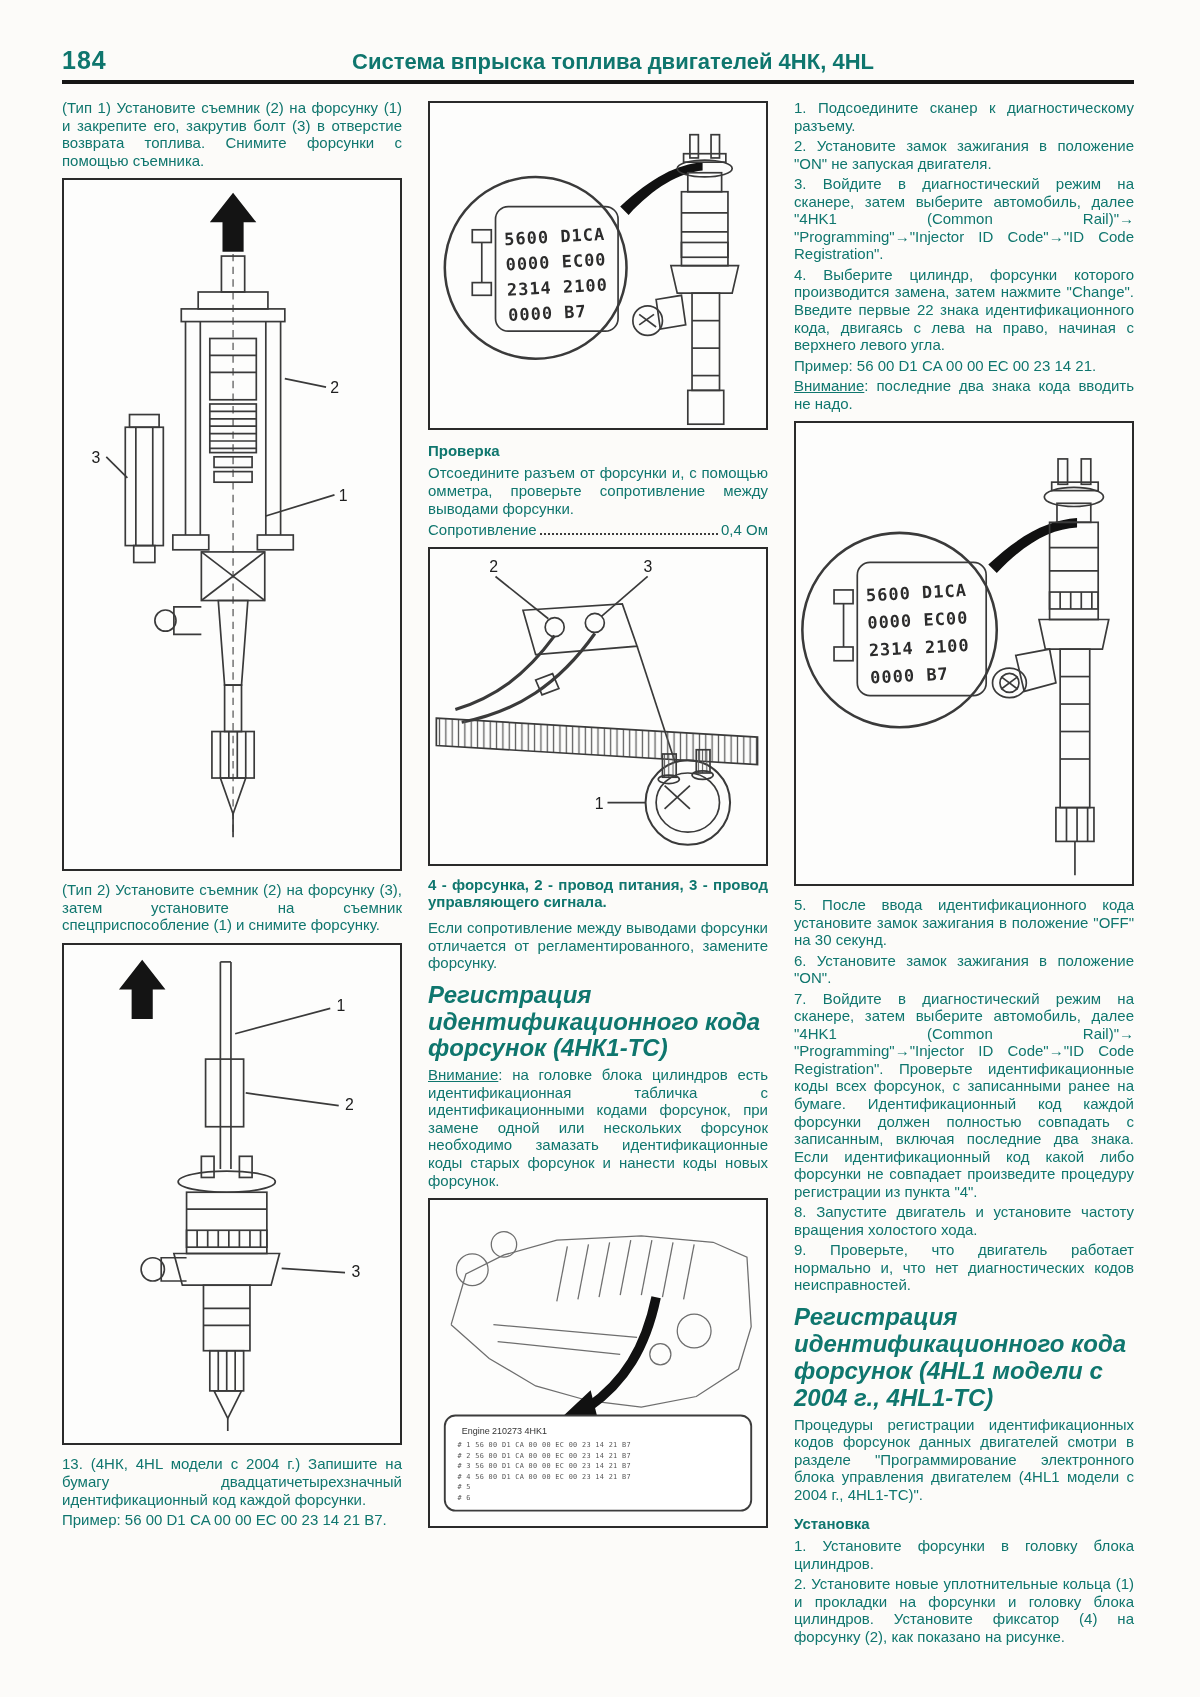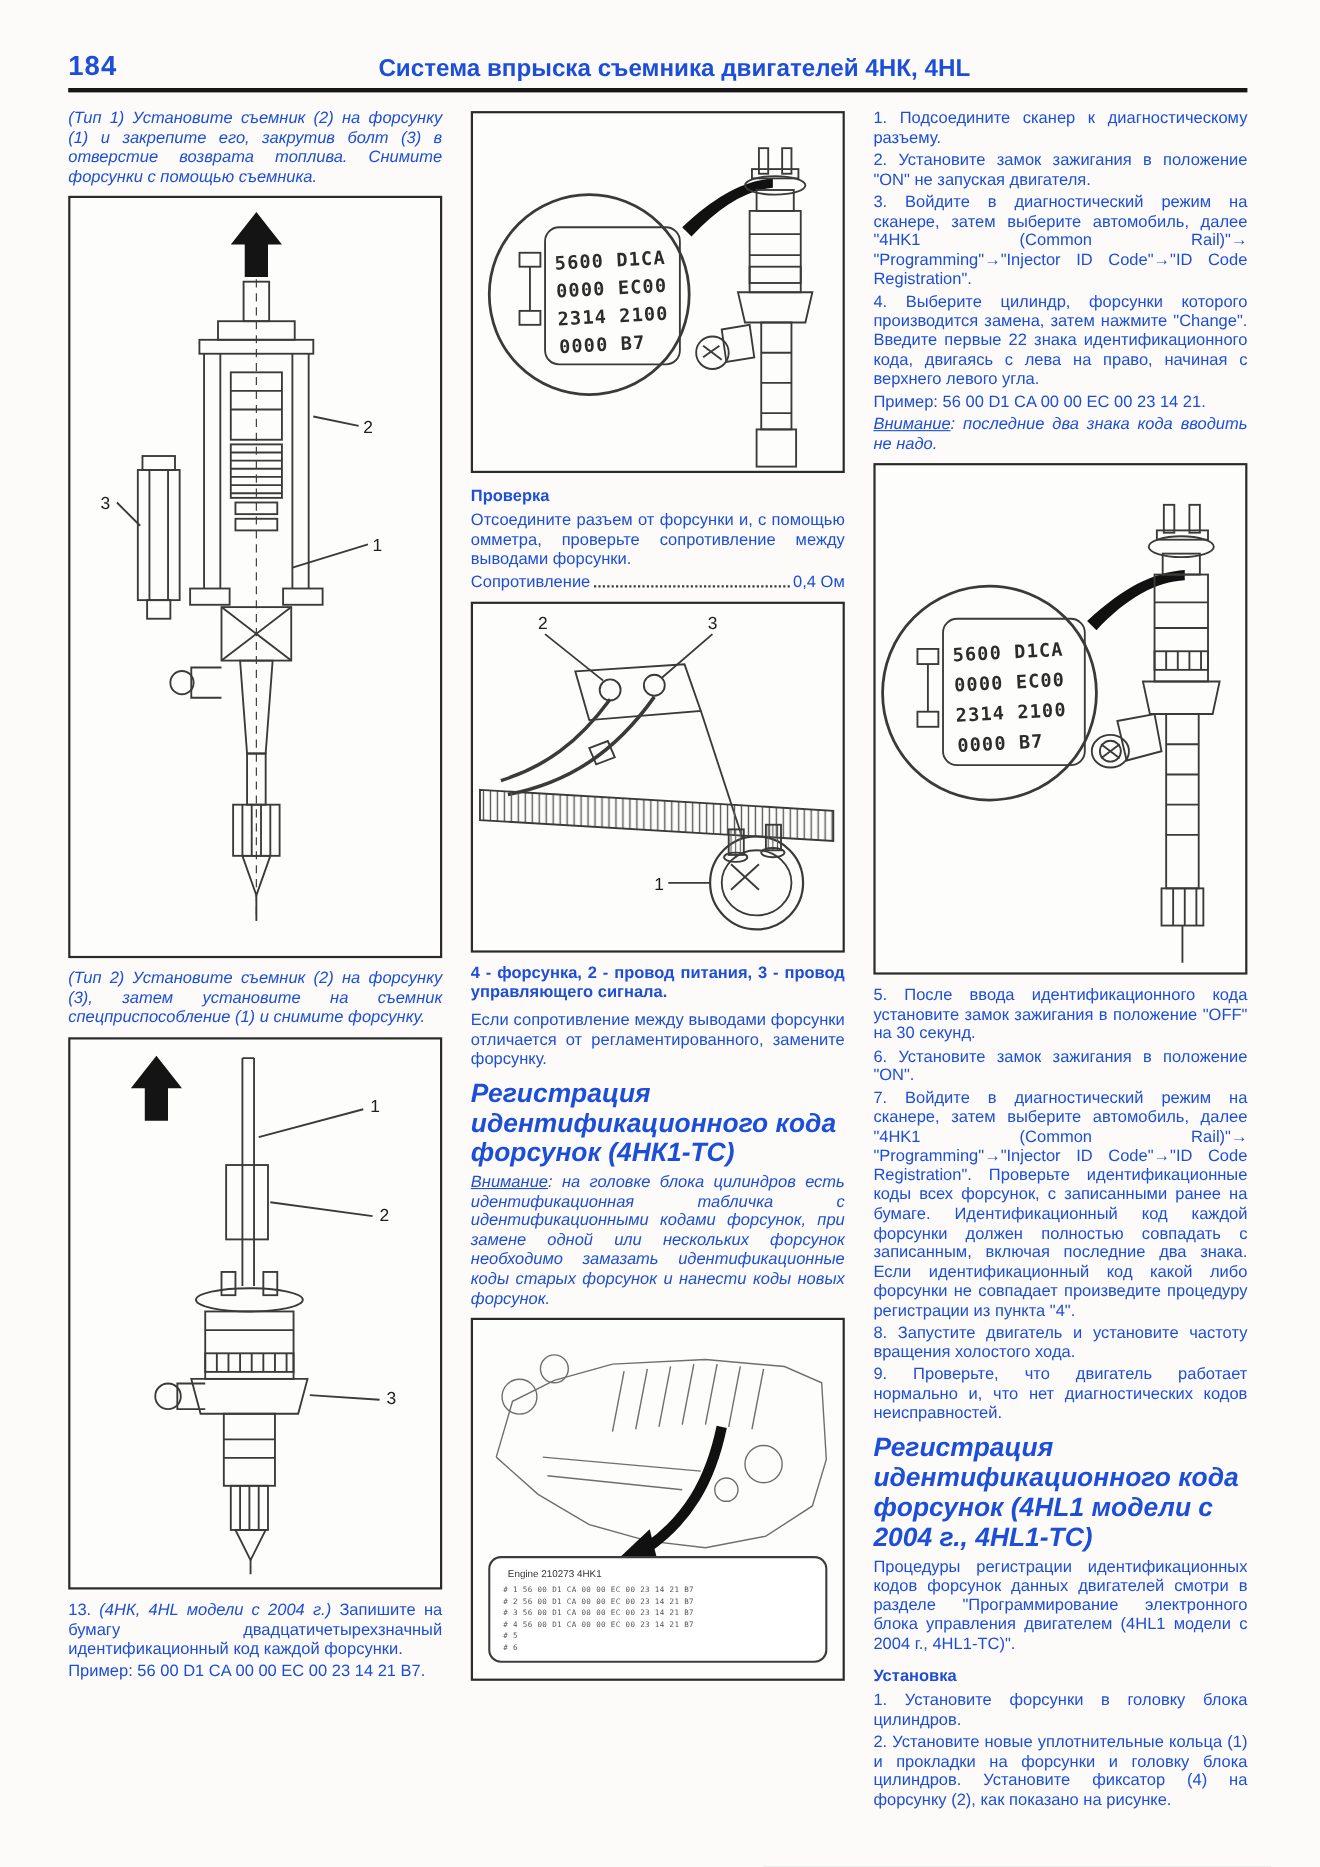--- a/index.html
+++ b/index.html
@@ -1,25 +1,25 @@
 <!DOCTYPE html>
 <html><head>
 <meta charset="utf-8">
 <style>
   html,body{margin:0;padding:0;background:#d9d9d6;}
   .page{width:1200px;height:1697px;margin:0 auto;background:#fcfbf9;box-sizing:border-box;
-        padding:46px 66px 0 62px;font-family:"Liberation Sans",sans-serif;color:#1d4ed8;
+        padding:46px 66px 0 62px;font-family:"Liberation Sans",sans-serif;color:#0f766e;
         position:relative;overflow:hidden;}
   .hdr{display:flex;align-items:flex-end;border-bottom:4px solid #161616;padding-bottom:5px;}
   .pagenum{font-size:25px;font-weight:bold;width:150px;letter-spacing:1px;}
   .htitle{flex:1;text-align:center;font-size:22px;font-weight:bold;padding-right:120px;}
   .cols{display:grid;grid-template-columns:1fr 1fr 1fr;column-gap:26px;margin-top:15px;}
   .t{font-size:15px;line-height:1.17;margin:0 0 3px;}
   .j{text-align:justify;}
-  .it{font-style:italic;}
+  .it{}
   .b{font-weight:bold;}
   .ul{text-decoration:underline;}
   .h2{font-size:24px;font-weight:bold;line-height:1.12;margin:10px 0 4px;font-style:italic;}
   .h3{font-size:15px;font-weight:bold;margin:12px 0 5px;}
   .fig{border:2.5px solid #2a2a2a;background:#fdfdfc;margin:9px 0 10px;}
   .fig svg{display:block;width:100%;height:auto;}
   .spec{display:flex;align-items:baseline;font-size:15px;margin:4px 0 8px;}
   .spec .dots{flex:1;border-bottom:2px dotted #3c3c3c;margin:0 3px 3px;}
   .lart{stroke:#3a3a3a;stroke-width:1.6;fill:none;}
   .lart2{stroke:#6e6e6e;stroke-width:1.2;fill:none;}
@@ -28,21 +28,21 @@
   .tiny{font-family:"DejaVu Sans Mono",monospace;font-size:6.5px;fill:#555;letter-spacing:.3px;}
   .tinyhdr{font-family:"Liberation Sans",sans-serif;font-size:8.5px;fill:#333;}
 </style>
 </head>
 <body>
 
 <div class="page">
 
   <div class="hdr">
     <div class="pagenum">184</div>
-    <div class="htitle">Система впрыска съемника двигателей 4НК, 4HL</div>
+    <div class="htitle">Система впрыска топлива двигателей 4НК, 4HL</div>
   </div>
 
   <div class="cols">
 
     <div>
       <p class="t j it">(Тип 1) Установите съемник (2) на форсунку (1) и закрепите его, закрутив болт (3) в отверстие возврата топлива. Снимите форсунки с помощью съемника.</p>
 
       <div class="fig">
         <svg viewBox="0 0 318 652">
           <polygon fill="#141414" points="160,12 138,40 150,40 150,68 170,68 170,40 182,40"></polygon>

